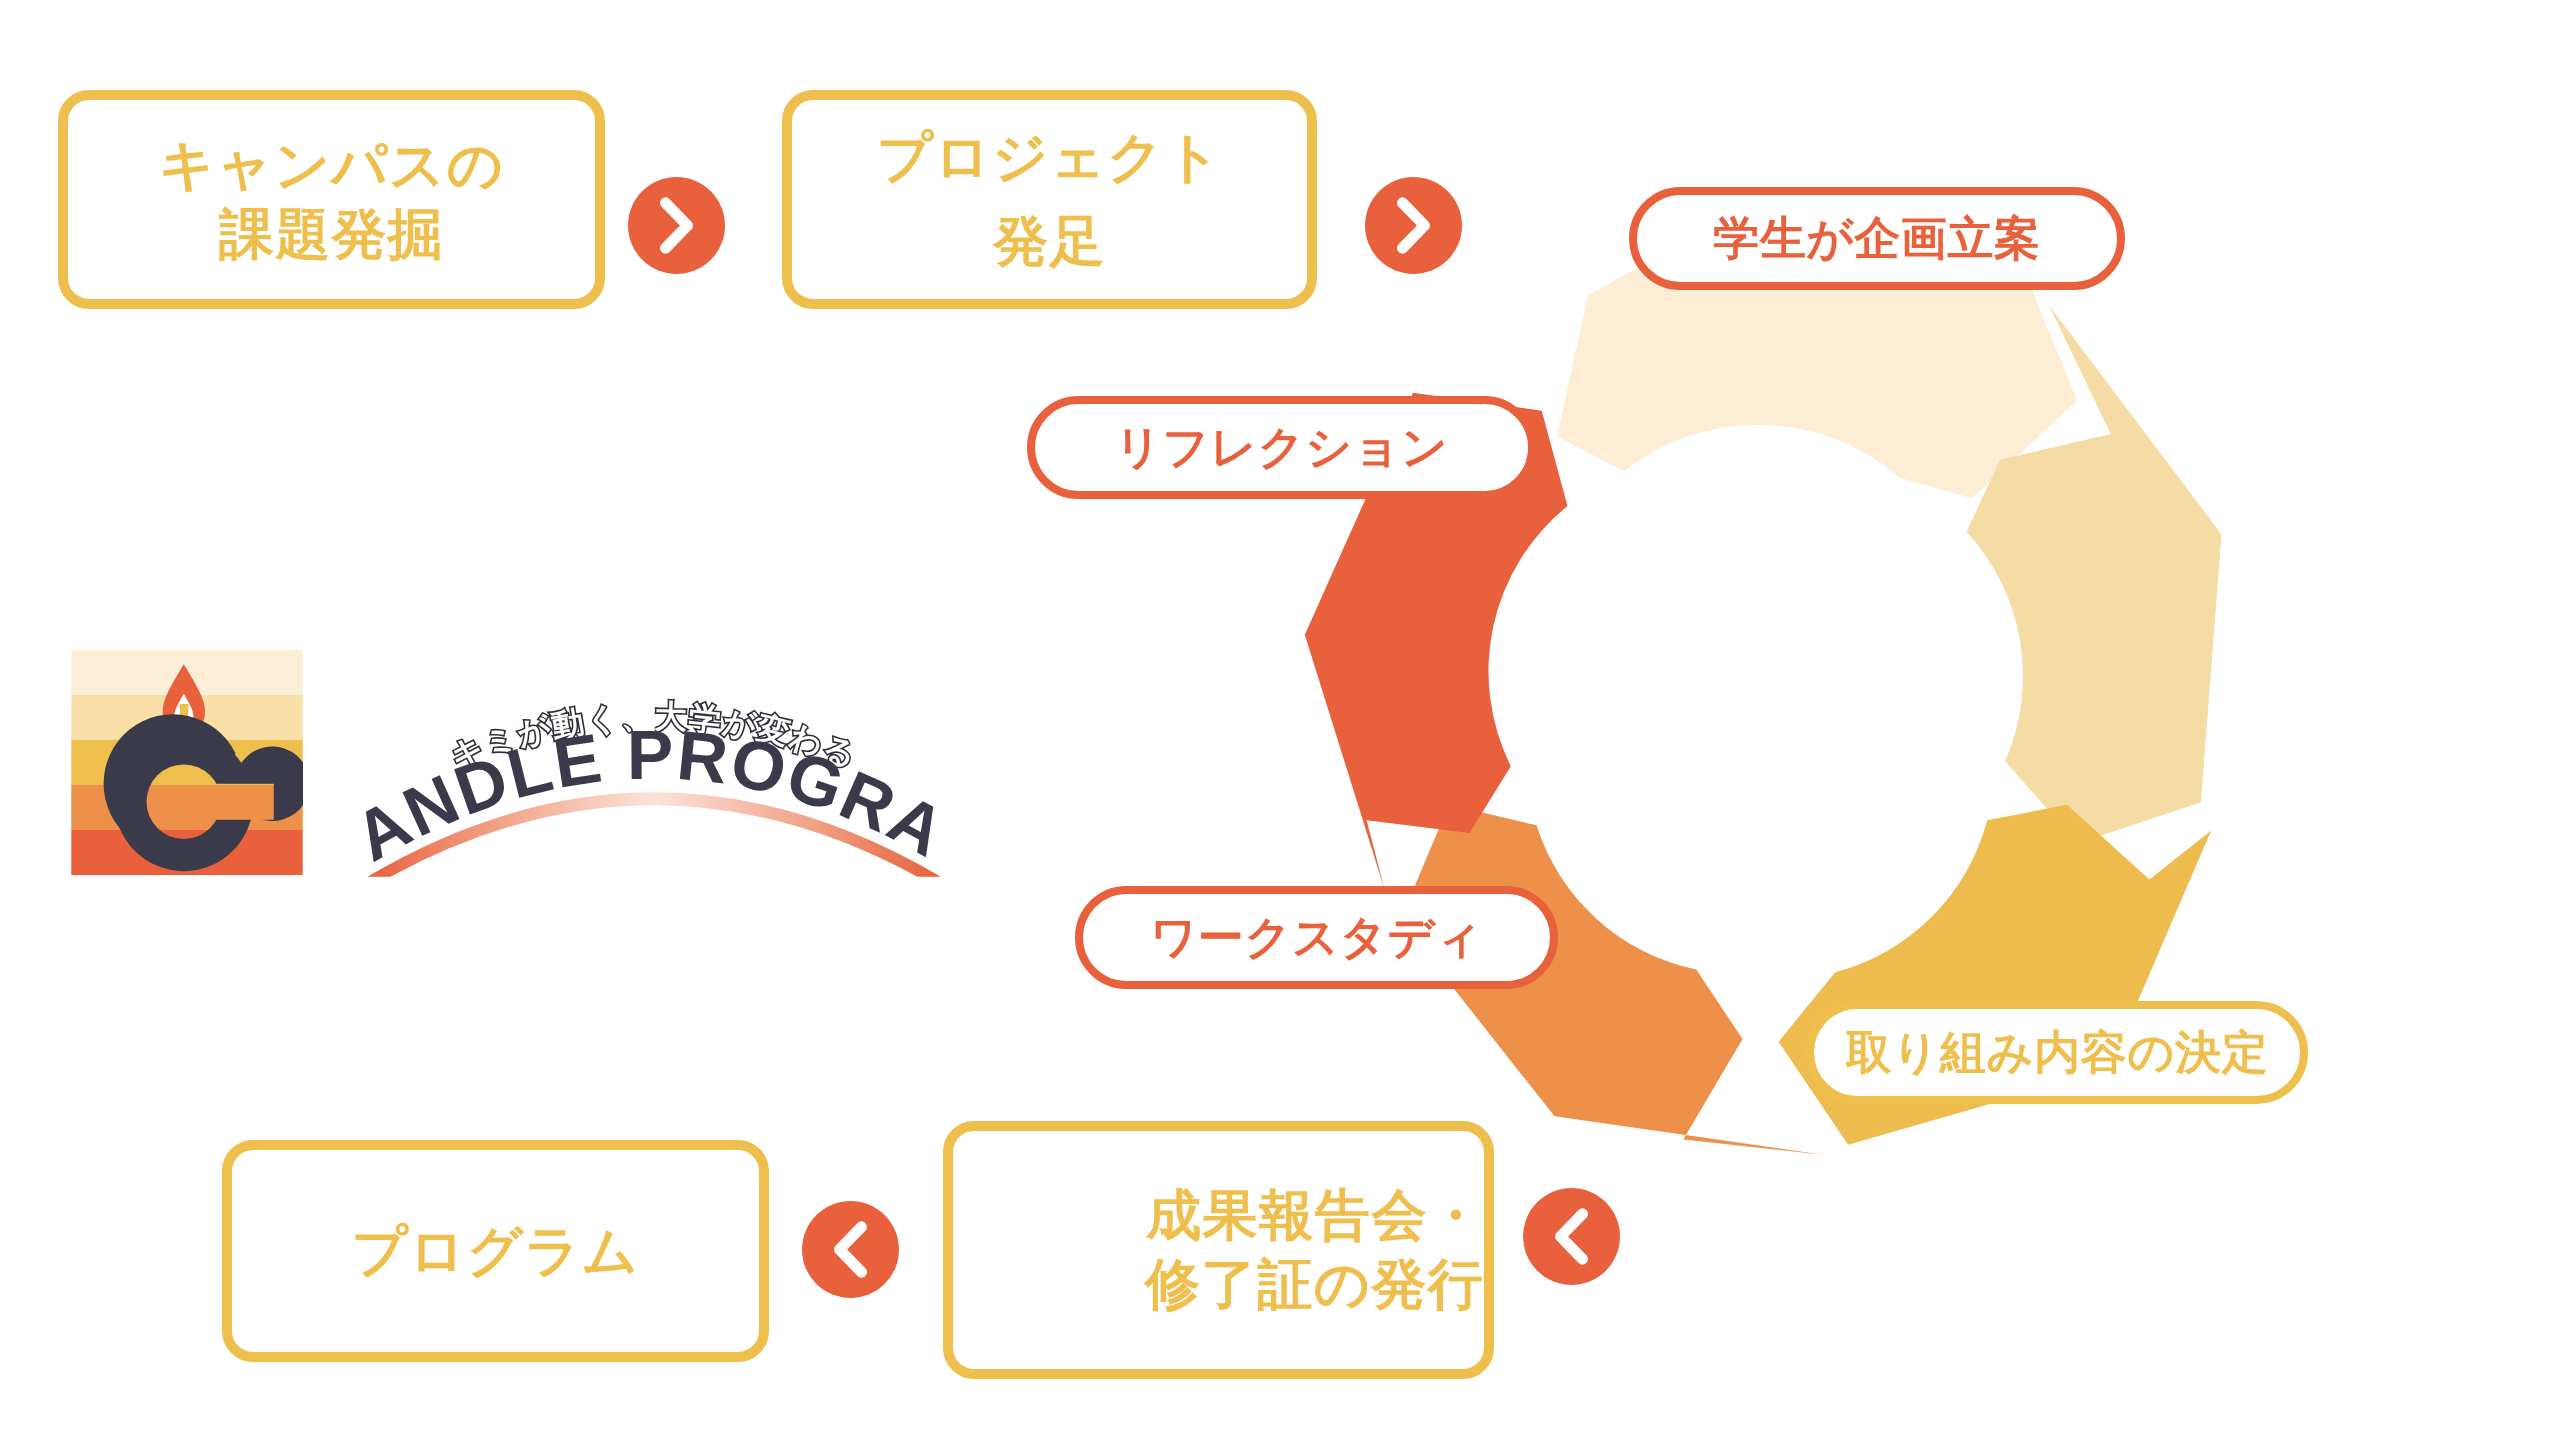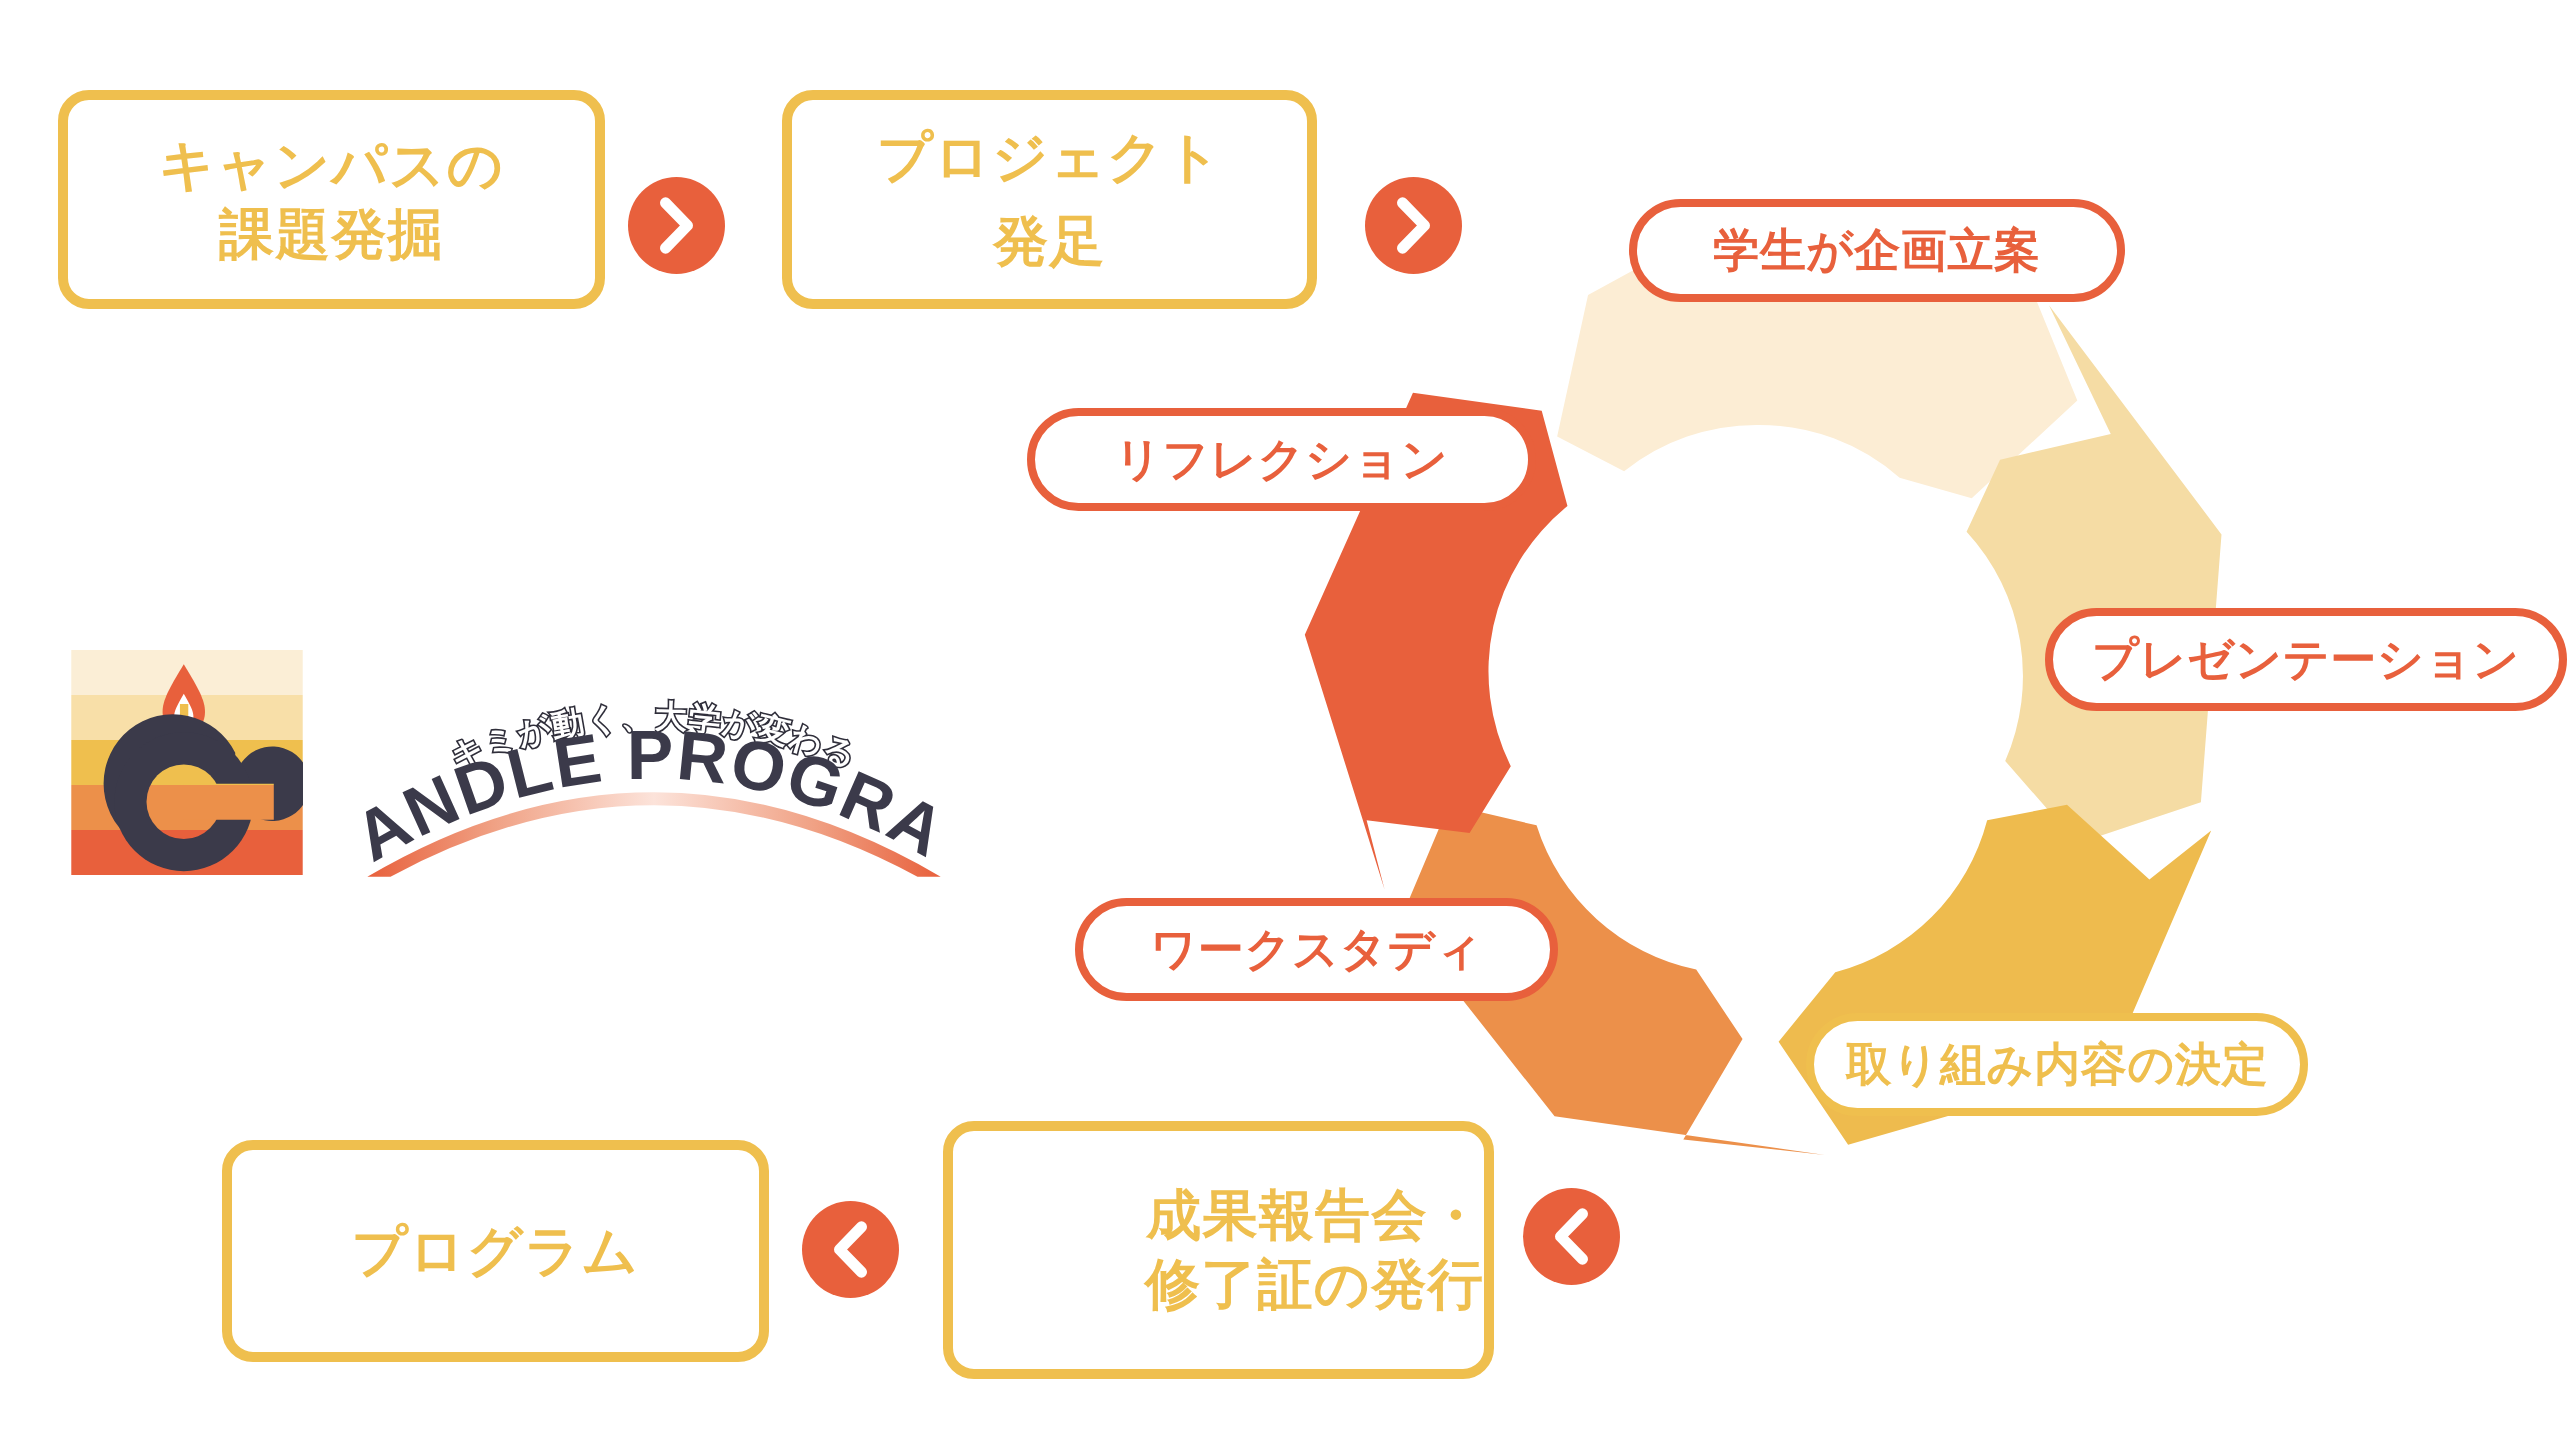--- a/index.html
+++ b/index.html
@@ -59,21 +59,20 @@
     position:absolute;
     box-sizing:border-box;
     background:#ffffff;
     border:8.4px solid #E8603C;
     border-radius:129px;
     display:flex;align-items:center;justify-content:center;
     color:#E8603C;
     font-weight:700;
     white-space:nowrap;
     letter-spacing:0.6px;
-    margin-top:12px;
   }
   .pill.amber{border-color:#EFBF4E;color:#EFBF4E;}
 
   #pill-plan{         left:1629px;top:187px;  width:496px; height:103px; font-size:46px;}
   #pill-presentation{ left:2045px;top:596px;  width:522px; height:103px; font-size:46px;}
   #pill-decide{       left:1806px;top:1001px; width:502px; height:103px; font-size:46px;}
   #pill-workstudy{    left:1075px;top:886px; width:483px; height:103px; font-size:46px;}
   #pill-reflection{   left:1027px;top:396px;  width:509px; height:103px; font-size:46px;}
 
   
@@ -193,21 +192,20 @@
           L 176 522
           L 96 512
           Z" fill="#E8603C"></path>
 
         <circle cx="400" cy="400" r="172" fill="#FFFFFF"></circle>
       </g>
     </svg>
   </div>
 
   <div class="pill" id="pill-plan">学生が企画立案</div>
-  <div class="pill" id="pill-presentation">プレゼンテーション</div>
   <div class="pill amber" id="pill-decide">取り組み内容の決定</div>
   <div class="pill" id="pill-workstudy">ワークスタディ</div>
   <div class="pill" id="pill-reflection">リフレクション</div>
 
   <div id="brand">
 
     <div id="brand-mark">
       <svg width="232" height="225" viewBox="0 0 360 350" aria-hidden="true">
         <rect x="0" y="0" width="360" height="70" fill="#FBEED6"></rect>
         <rect x="0" y="70" width="360" height="70" fill="#F8DFA8"></rect>

